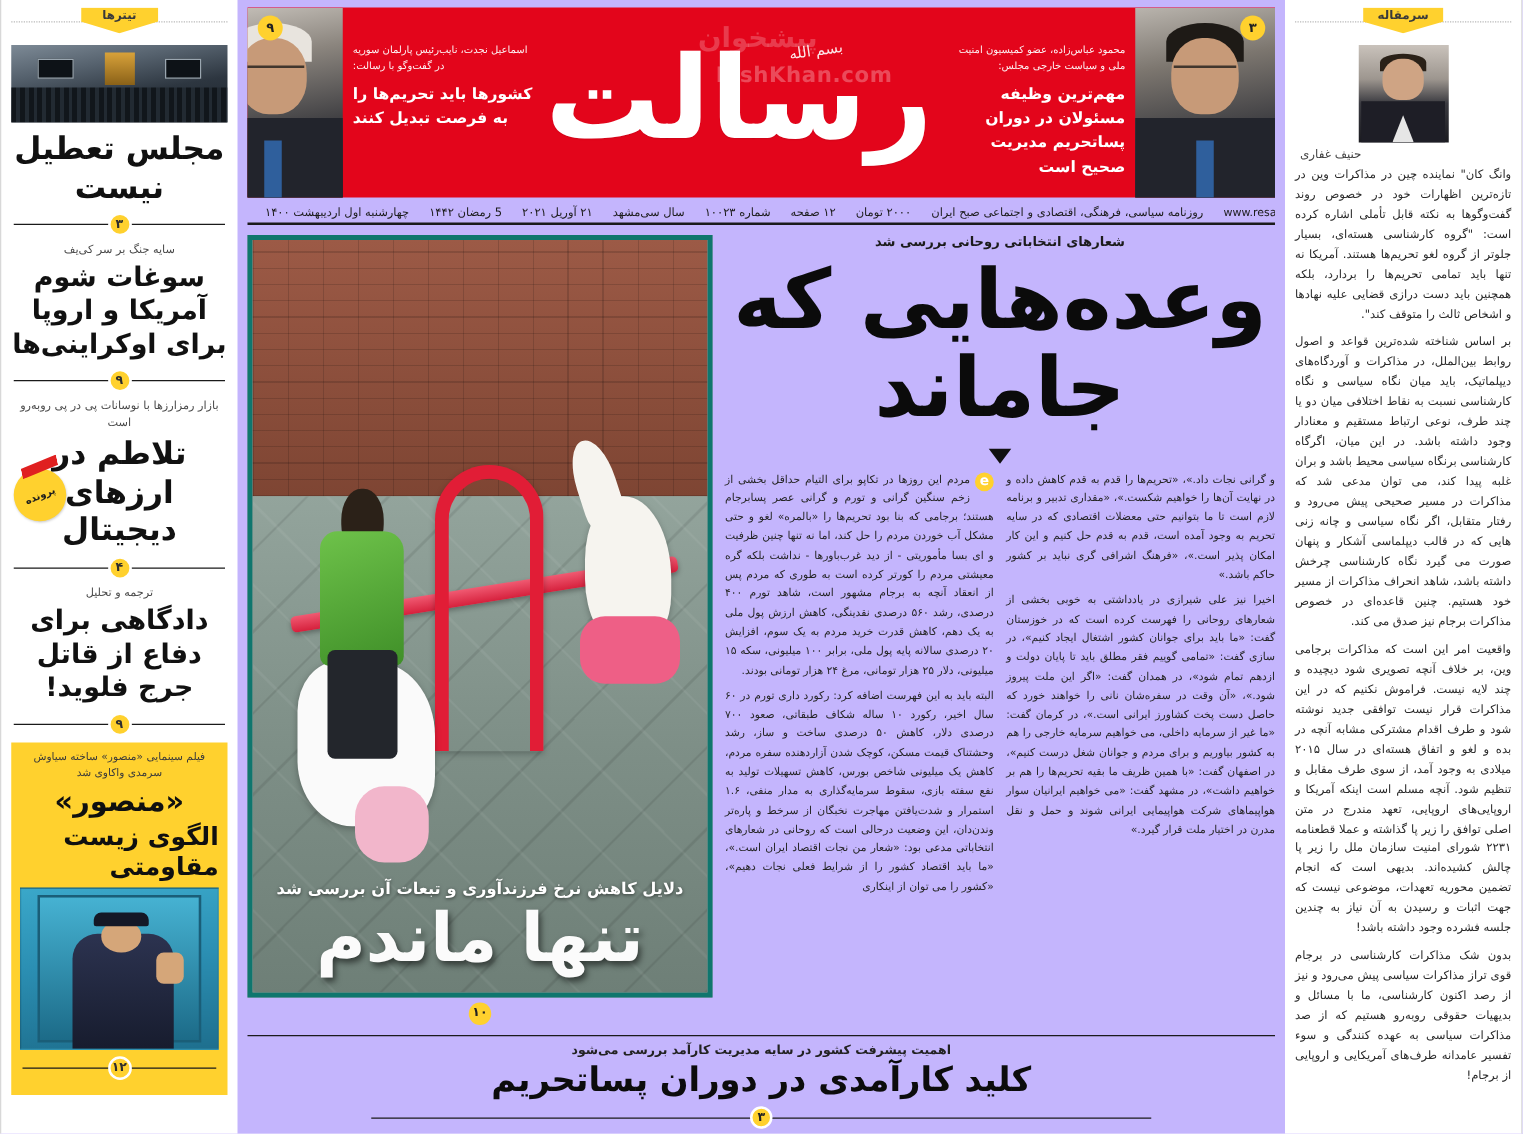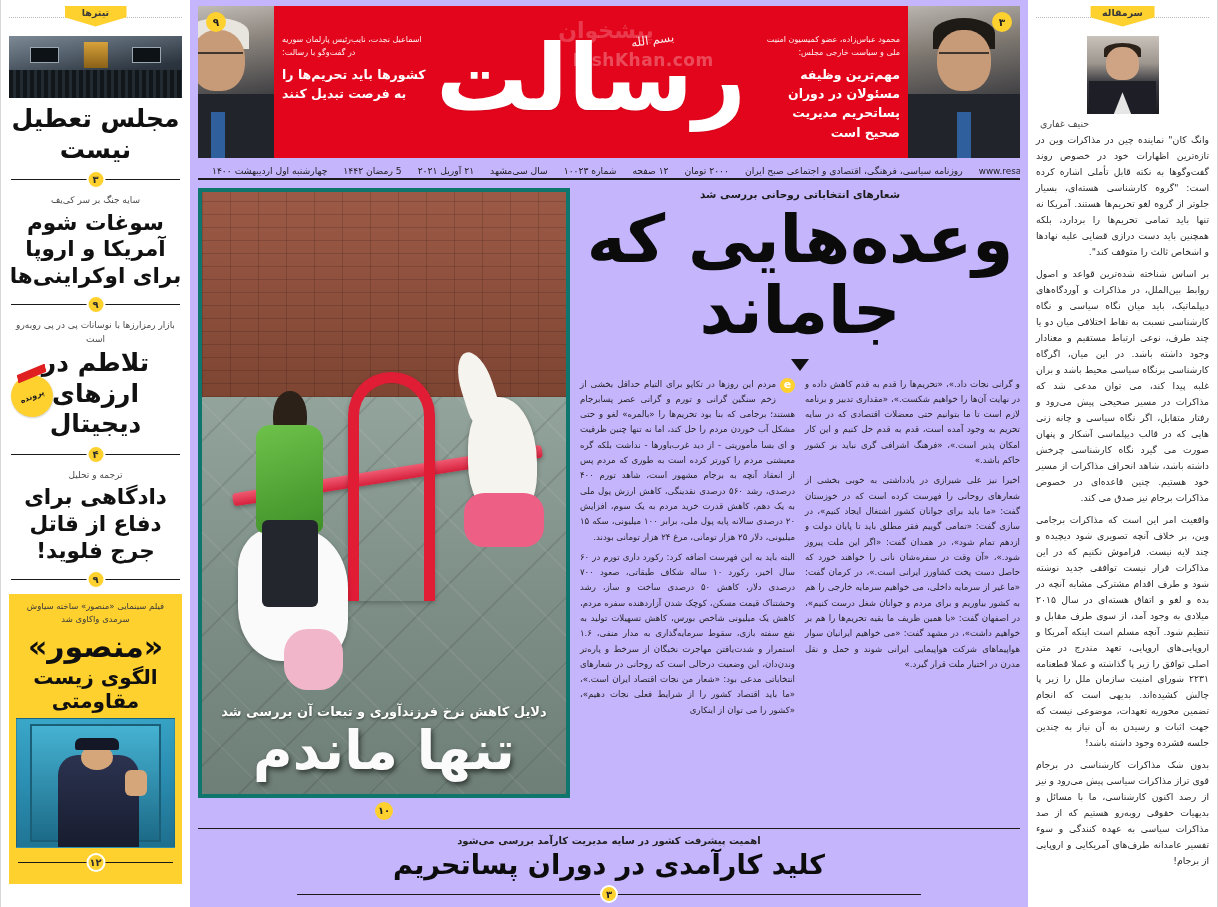--- a/index.html
+++ b/index.html
@@ -154,26 +154,26 @@
   .yellow-box {
     background: #ffd12e;
     padding: 6px 7px 7px 7px;
     margin-top: 4px;
   }
   .yellow-box .yk {
     font-size: 8.5px; color: #3a3a3a; text-align: center;
     line-height: 1.55; margin-bottom: 3px;
   }
   .yellow-box .yt {
-    font-size: 30px; font-weight: bold; color: #101010;
+    font-size: 23px; font-weight: bold; color: #101010;
     text-align: center; line-height: 1.2;
   }
   .yellow-box .yt2 {
     font-size: 20px; font-weight: bold; color: #101010;
-    text-align: center; line-height: 1.2; margin-bottom: 5px;
+    line-height: 1.2; margin-bottom: 5px;
   }
   .film-photo {
     width: 100%; height: 130px;
     background: linear-gradient(175deg,#3aa7c9 0%,#2b8fb3 45%,#1e6f8e 100%);
     position: relative; overflow: hidden;
     border: 1px solid rgba(0,0,0,.12);
   }
   .film-photo .door {
     position:absolute; left:8%; top:4%; width:84%; height:92%;
     background:linear-gradient(180deg,#46b2d2,#1c6b88);

